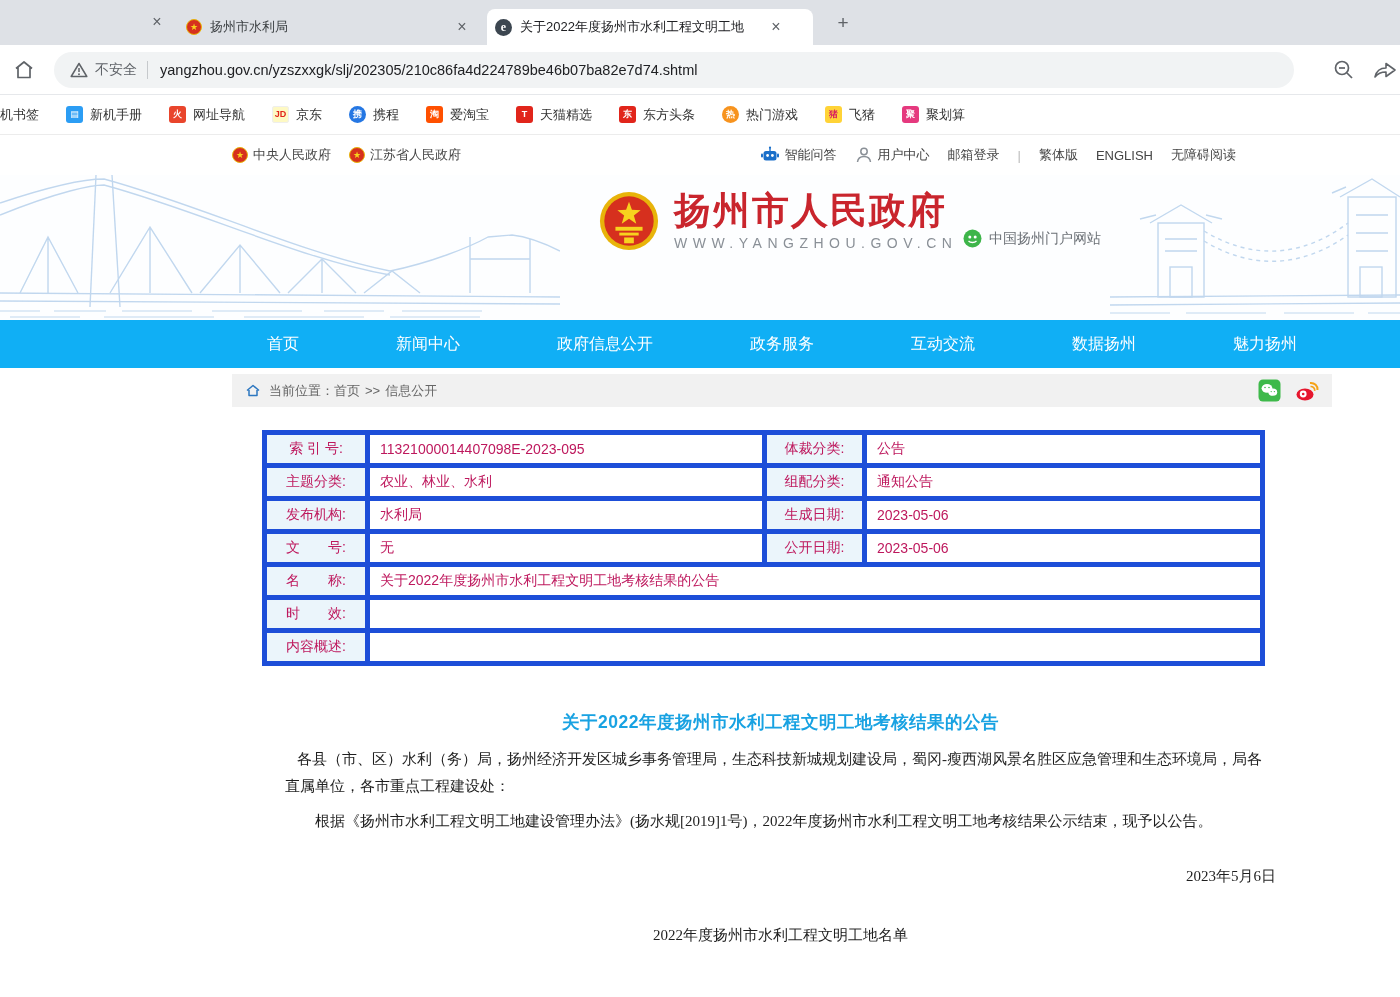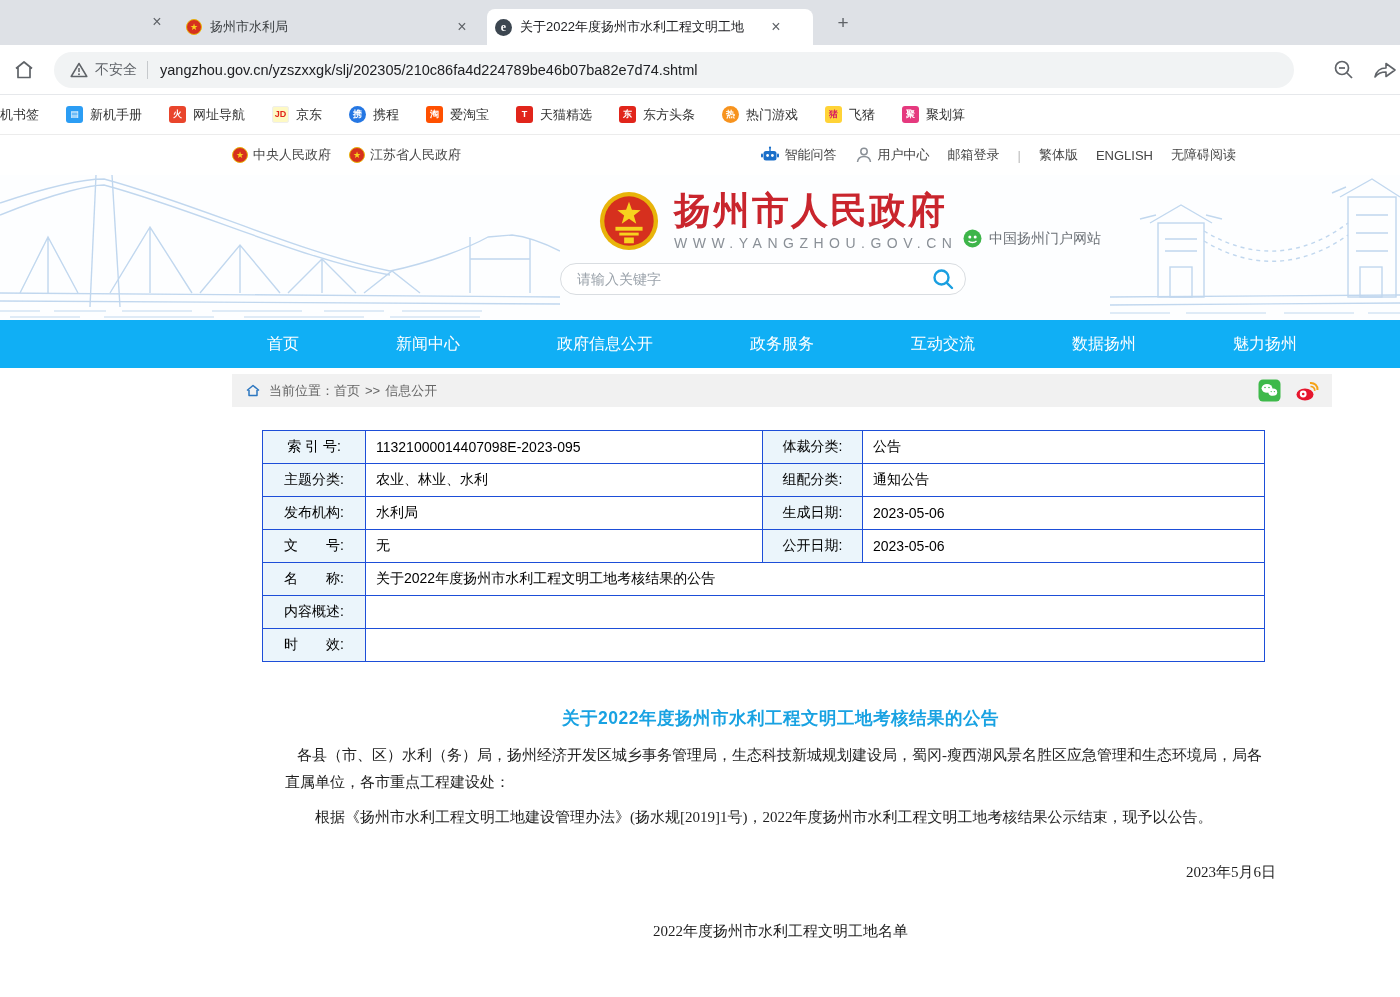--- a/index.html
+++ b/index.html
@@ -70,21 +70,21 @@
 
   
   .wrapper { margin-left:232px; width:1100px; }
   .breadcrumb { margin-top:6px; height:33px; background:#f1f1f1; display:flex;
     align-items:center; padding:0 13px; font-size:13px; color:#666; }
   .crumb-link { color:#666; cursor:pointer; }
   .crumb-spacer { flex:1; }
   .share-icons { display:flex; gap:14px; align-items:center; }
 
   table.meta { margin:23px 0 0 30px; width:1003px; border-collapse:collapse; font-size:14px; }
-  table.meta td { border:1px solid #1d4ed8; height:33px; padding:0 10px; color:#000000; }
+  table.meta td { border:5px solid #1d4ed8; height:33px; padding:0 10px; color:#be185d; }
   td.lbl { background:#ebf5fb; color:#4a7aa0; text-align:center; white-space:nowrap; }
   .w-l1 { width:103px; } .w-v1 { width:397px; } .w-l2 { width:100px; }
 
   .article { margin:44px 56px 0 53px; font-family:"Liberation Serif","DejaVu Serif",serif;
     font-size:15px; color:#1f1f1f; }
   .article-title { text-align:center; color:#18a2e2; font-size:17.5px; font-weight:bold;
     font-family:"Liberation Sans","DejaVu Sans",sans-serif; letter-spacing:.5px; }
   .article p { line-height:27px; }
   .p1 { margin-top:12px; text-indent:.8em; }
   .p2 { margin-top:8px; text-indent:2em; }
@@ -291,29 +291,20 @@
   <div class="portal">
     <svg width="19" height="19" viewBox="0 0 19 19">
       <circle cx="9.5" cy="9.5" r="9" fill="#3eb54a"></circle>
       <circle cx="6.8" cy="8" r="1.5" fill="#fff"></circle>
         <circle cx="12.2" cy="8" r="1.5" fill="#fff"></circle>
       <path d="M5.5 12 C7.5 14 11.5 14 13.5 12" stroke="#fff" stroke-width="1.3" fill="none"></path>
     </svg>
     <span>中国扬州门户网站</span>
   </div>
 
-  <div class="searchbox">
-    <input type="text" placeholder="请输入关键字" style="">
-    <span style="display:flex;cursor:pointer;">
-      <svg width="24" height="24" viewBox="0 0 24 24">
-          <circle cx="10.5" cy="10.5" r="7" fill="none" stroke="#1a9fe0" stroke-width="2.4"></circle>
-          <line x1="15.8" y1="15.8" x2="21" y2="21" stroke="#1a9fe0" stroke-width="2.4" stroke-linecap="round"></line>
-        </svg>
-    </span>
-  </div>
 </div>
 
 <div class="mainnav">
   <div class="mainnav-inner">
     <span class="nav-item">首页</span>
     <span class="nav-item">新闻中心</span>
     <span class="nav-item">政府信息公开</span>
     <span class="nav-item">政务服务</span>
     <span class="nav-item">互动交流</span>
     <span class="nav-item">数据扬州</span>
@@ -381,25 +372,25 @@
       <td class="lbl">文　　号:</td>
       <td>无</td>
       <td class="lbl">公开日期:</td>
       <td>2023-05-06</td>
     </tr>
     <tr>
       <td class="lbl">名　　称:</td>
       <td colspan="3">关于2022年度扬州市水利工程文明工地考核结果的公告</td>
     </tr>
     <tr>
+      <td class="lbl">时　　效:</td>
+      <td colspan="3"></td>
+    </tr>
+    <tr>
       <td class="lbl">内容概述:</td>
-      <td colspan="3"></td>
-    </tr>
-    <tr>
-      <td class="lbl">时　　效:</td>
       <td colspan="3"></td>
     </tr>
   </tbody>
     </table>
 
   <div class="article">
     <div class="article-title">关于2022年度扬州市水利工程文明工地考核结果的公告</div>
     <p class="p1">各县（市、区）水利（务）局，扬州经济开发区城乡事务管理局，生态科技新城规划建设局，蜀冈-瘦西湖风景名胜区应急管理和生态环境局，局各直属单位，各市重点工程建设处：</p>
     <p class="p2">根据《扬州市水利工程文明工地建设管理办法》(扬水规[2019]1号)，2022年度扬州市水利工程文明工地考核结果公示结束，现予以公告。</p>
     <div class="article-date">2023年5月6日</div>

